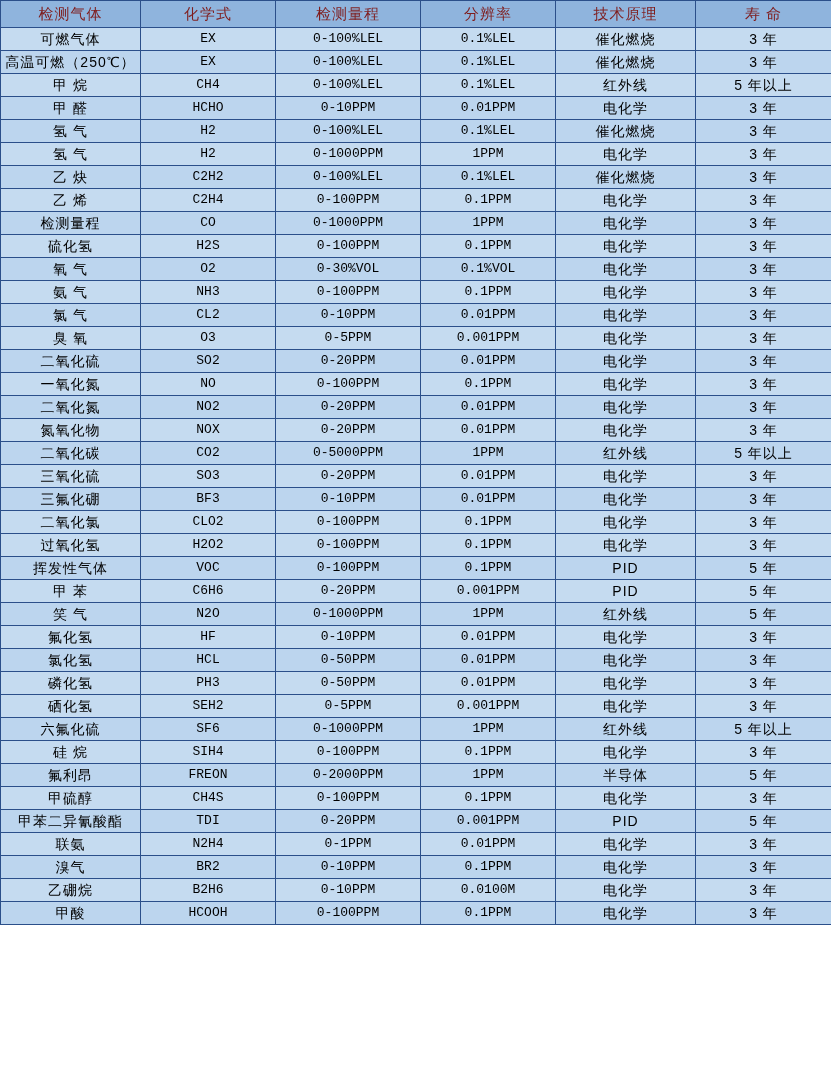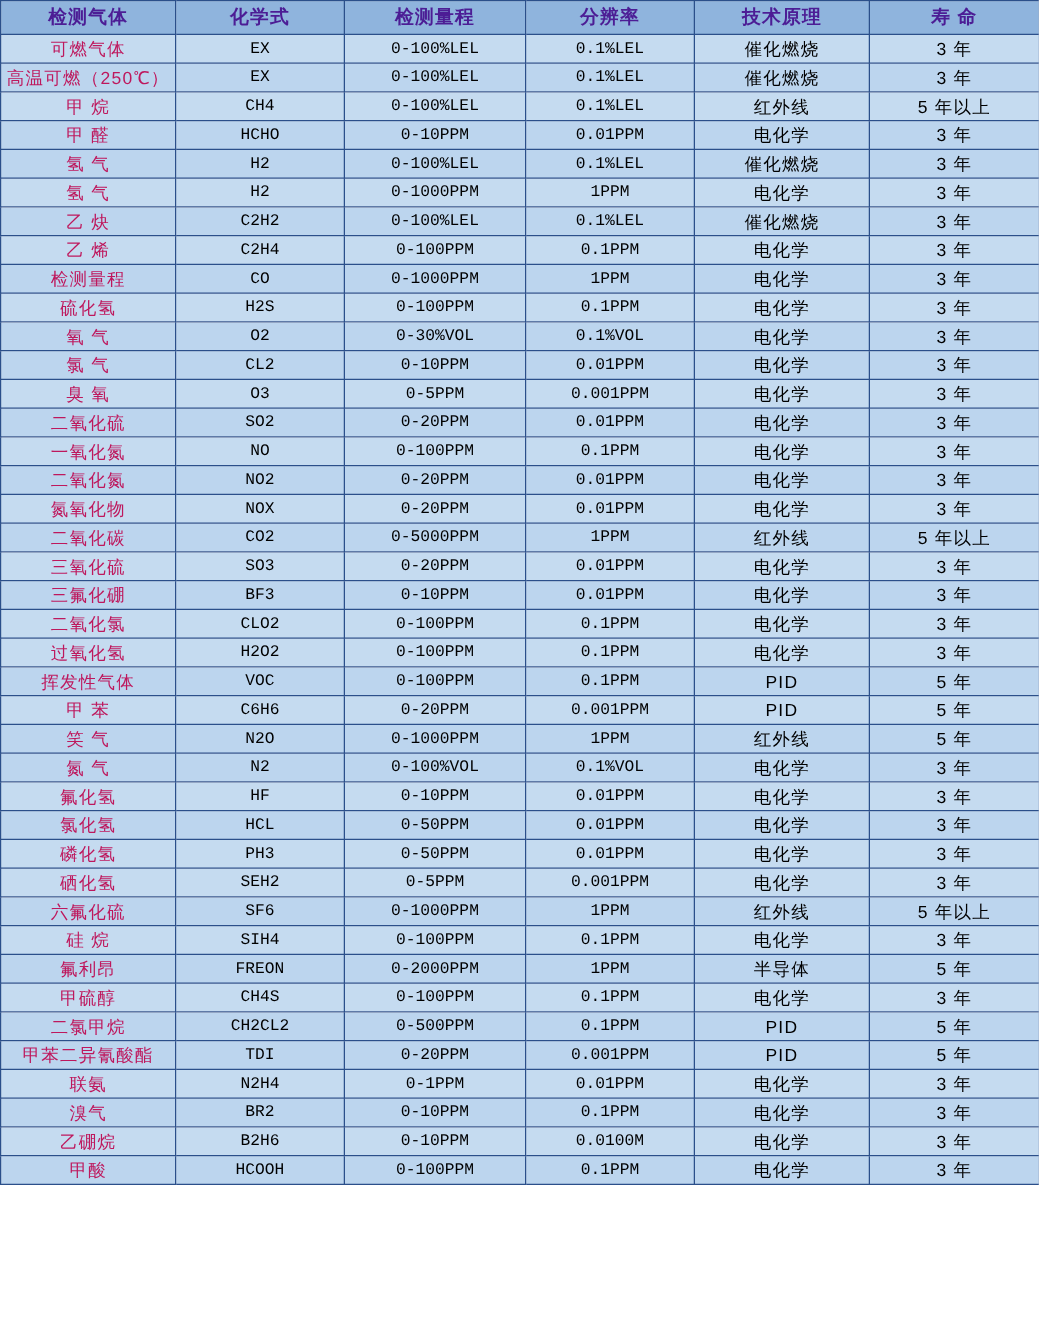--- a/index.html
+++ b/index.html
@@ -33,36 +33,36 @@
     text-align: center;
     vertical-align: middle;
     height: 22px;
     line-height: 20px;
     padding: 0 2px;
     overflow: hidden;
     white-space: nowrap;
   }
   table.gas-table thead th {
     background: #8fb4dd;
-    color: #4c1d95;
-    font-weight: bold;
+    color: #7f1d1d;
+    font-weight: normal;
     font-size: 15px;
     height: 26px;
     letter-spacing: 1px;
   }
   table.gas-table tbody tr.odd td {
     background: #c5dbf0;
   }
   table.gas-table tbody tr.even td {
     background: #bcd5ee;
   }
   table.gas-table td.name {
     font-size: 14px;
     letter-spacing: 1px;
-    color: #be185d;
+    color: #000000;
     margin-left: 37px;
   }
   table.gas-table td.formula,
   table.gas-table td.range,
   table.gas-table td.resolution {
     font-size: 13px;
     font-family: "Liberation Mono", "DejaVu Sans Mono", monospace;
     color: #000000;
   }
   table.gas-table td.principle,
@@ -177,20 +177,28 @@
           <td class="life">3 年</td>
         </tr>
         <tr class="even">
           <td class="name">氧 气</td>
           <td class="formula">O2</td>
           <td class="range">0-30%VOL</td>
           <td class="resolution">0.1%VOL</td>
           <td class="principle">电化学</td>
           <td class="life">3 年</td>
         </tr>
+        <tr class="odd">
+          <td class="name">氨 气</td>
+          <td class="formula">NH3</td>
+          <td class="range">0-100PPM</td>
+          <td class="resolution">0.1PPM</td>
+          <td class="principle">电化学</td>
+          <td class="life">3 年</td>
+        </tr>
         <tr class="even">
           <td class="name">氯 气</td>
           <td class="formula">CL2</td>
           <td class="range">0-10PPM</td>
           <td class="resolution">0.01PPM</td>
           <td class="principle">电化学</td>
           <td class="life">3 年</td>
         </tr>
         <tr class="odd">
           <td class="name">臭 氧</td>
@@ -289,28 +297,20 @@
           <td class="life">5 年</td>
         </tr>
         <tr class="even">
           <td class="name">笑 气</td>
           <td class="formula">N2O</td>
           <td class="range">0-1000PPM</td>
           <td class="resolution">1PPM</td>
           <td class="principle">红外线</td>
           <td class="life">5 年</td>
         </tr>
-        <tr class="even">
-          <td class="name">氮 气</td>
-          <td class="formula">N2</td>
-          <td class="range">0-100%VOL</td>
-          <td class="resolution">0.1%VOL</td>
-          <td class="principle">电化学</td>
-          <td class="life">3 年</td>
-        </tr>
         <tr class="odd">
           <td class="name">氟化氢</td>
           <td class="formula">HF</td>
           <td class="range">0-10PPM</td>
           <td class="resolution">0.01PPM</td>
           <td class="principle">电化学</td>
           <td class="life">3 年</td>
         </tr>
         <tr class="even">
           <td class="name">氯化氢</td>
@@ -360,28 +360,20 @@
           <td class="principle">半导体</td>
           <td class="life">5 年</td>
         </tr>
         <tr class="odd">
           <td class="name">甲硫醇</td>
           <td class="formula">CH4S</td>
           <td class="range">0-100PPM</td>
           <td class="resolution">0.1PPM</td>
           <td class="principle">电化学</td>
           <td class="life">3 年</td>
-        </tr>
-        <tr class="even">
-          <td class="name">二氯甲烷</td>
-          <td class="formula">CH2CL2</td>
-          <td class="range">0-500PPM</td>
-          <td class="resolution">0.1PPM</td>
-          <td class="principle">PID</td>
-          <td class="life">5 年</td>
         </tr>
         <tr class="even">
           <td class="name">甲苯二异氰酸酯</td>
           <td class="formula">TDI</td>
           <td class="range">0-20PPM</td>
           <td class="resolution">0.001PPM</td>
           <td class="principle">PID</td>
           <td class="life">5 年</td>
         </tr>
         <tr class="odd">

